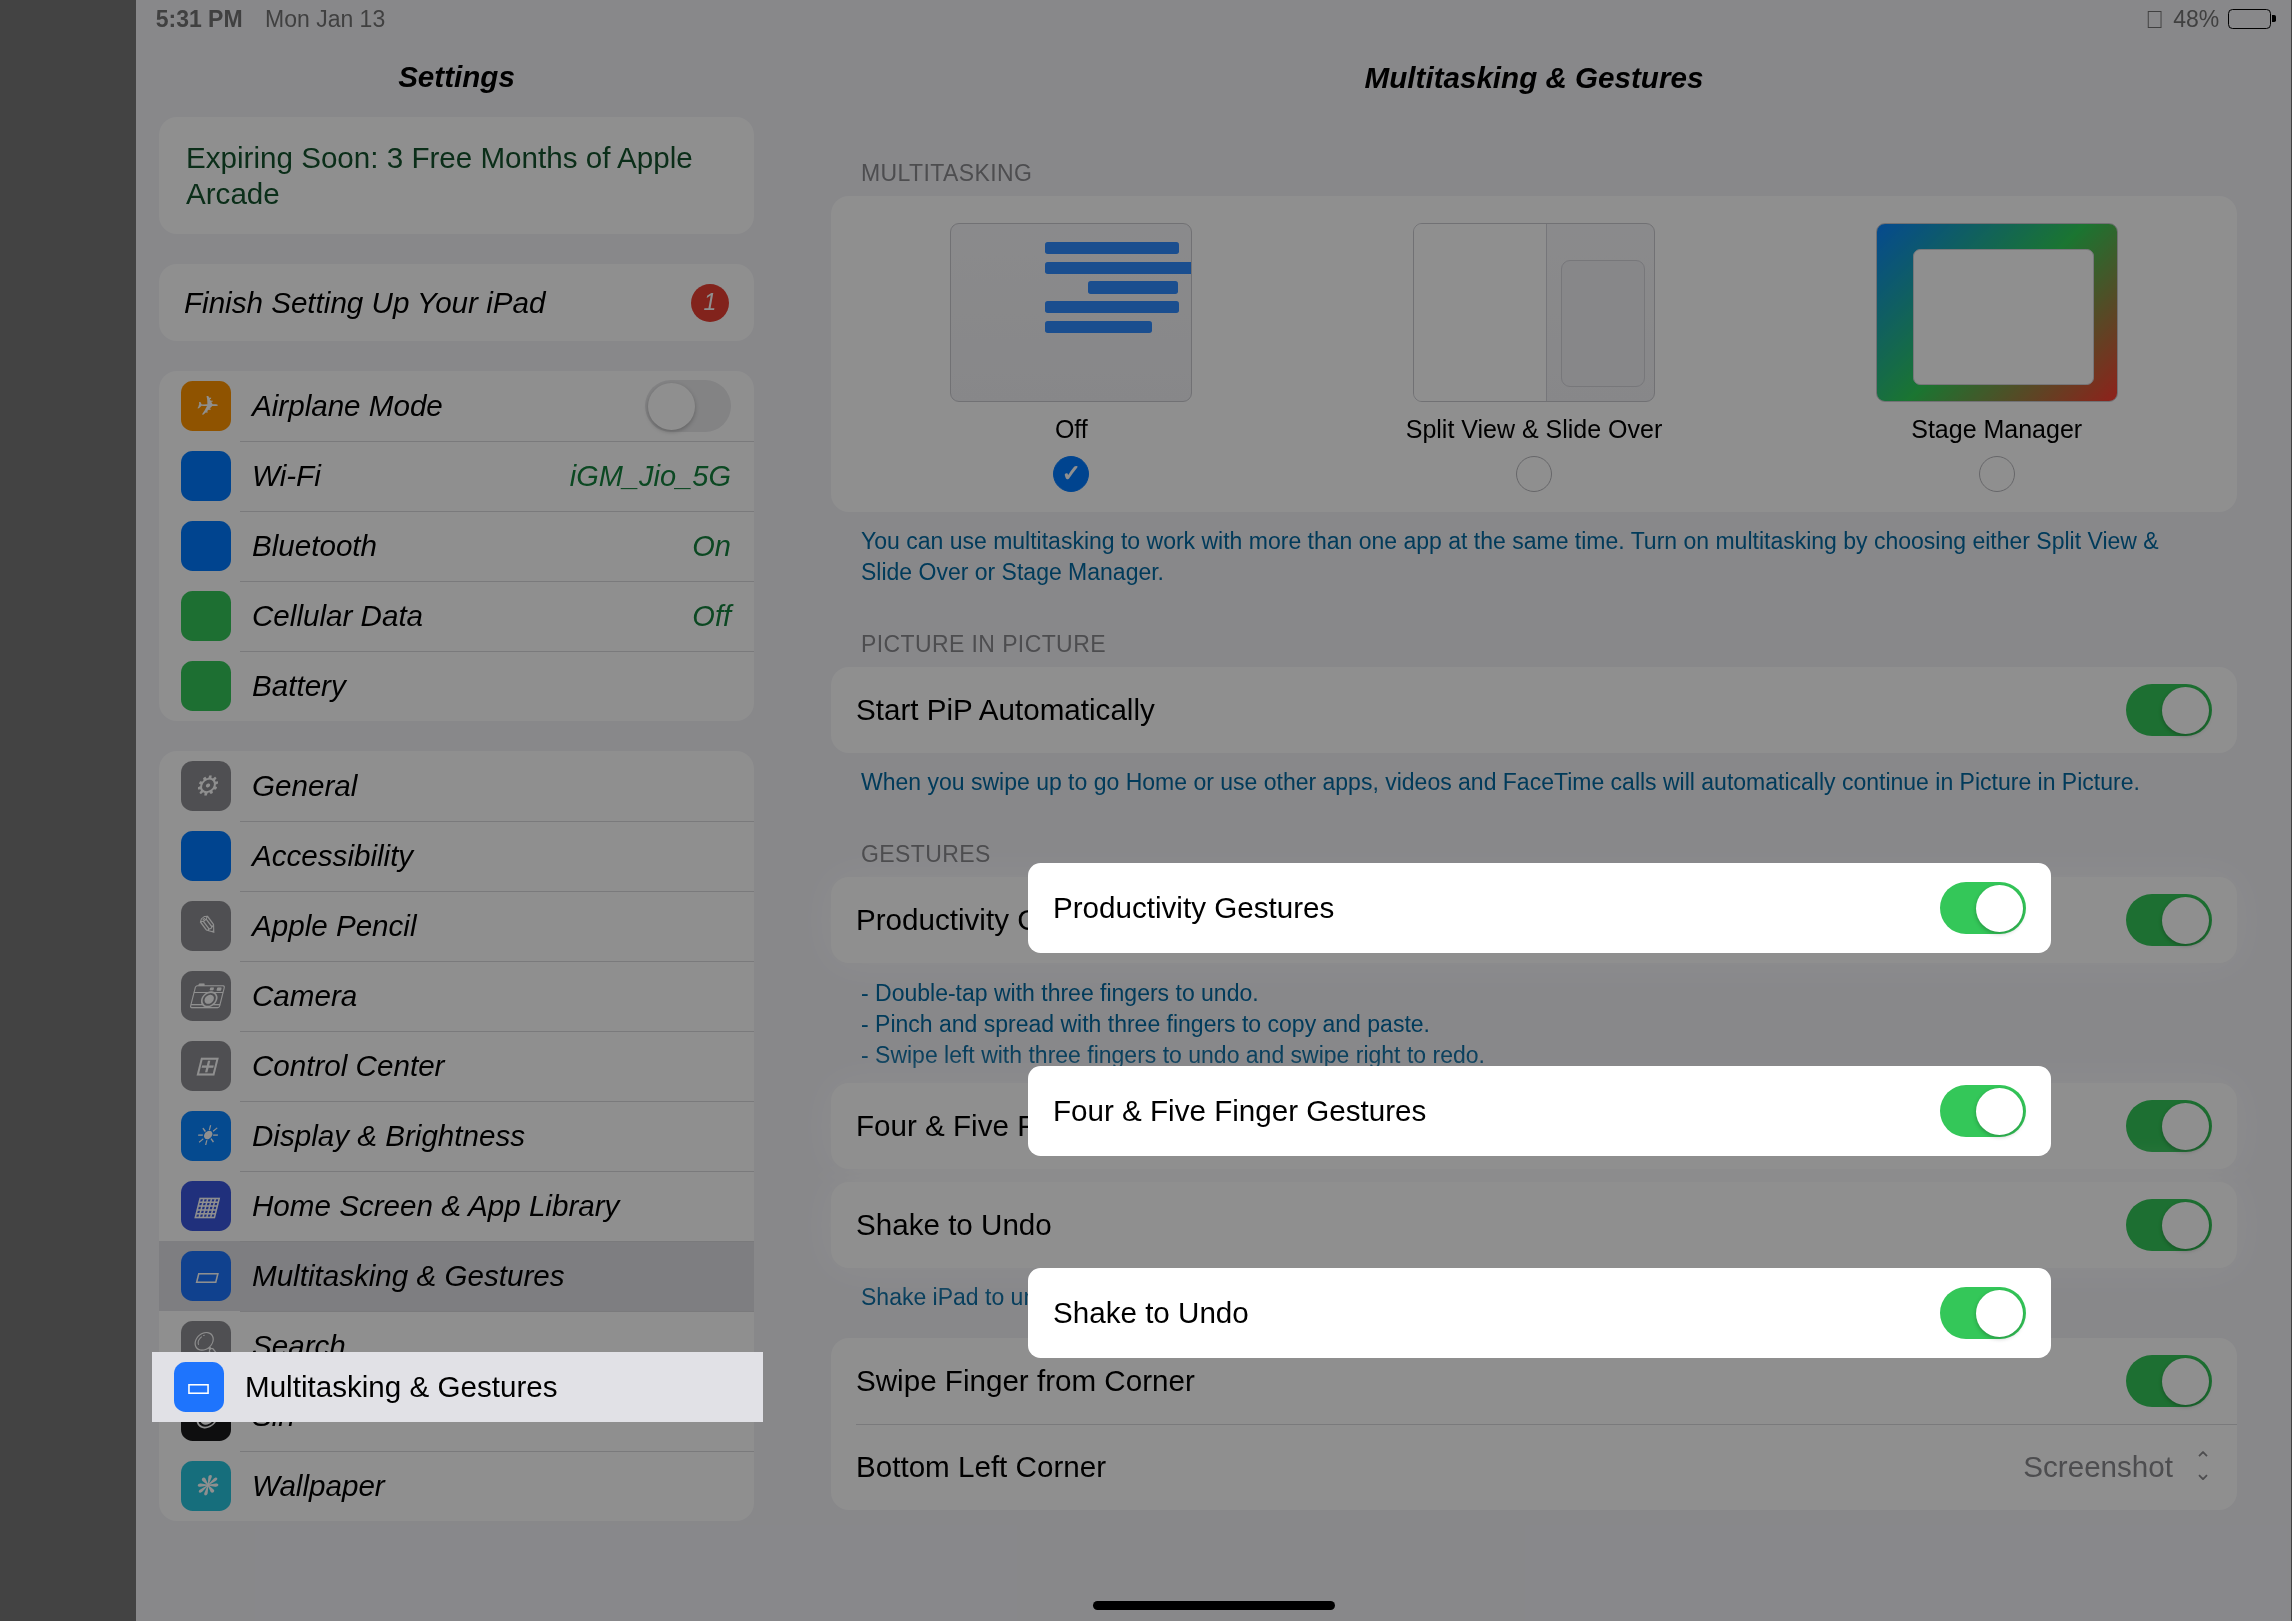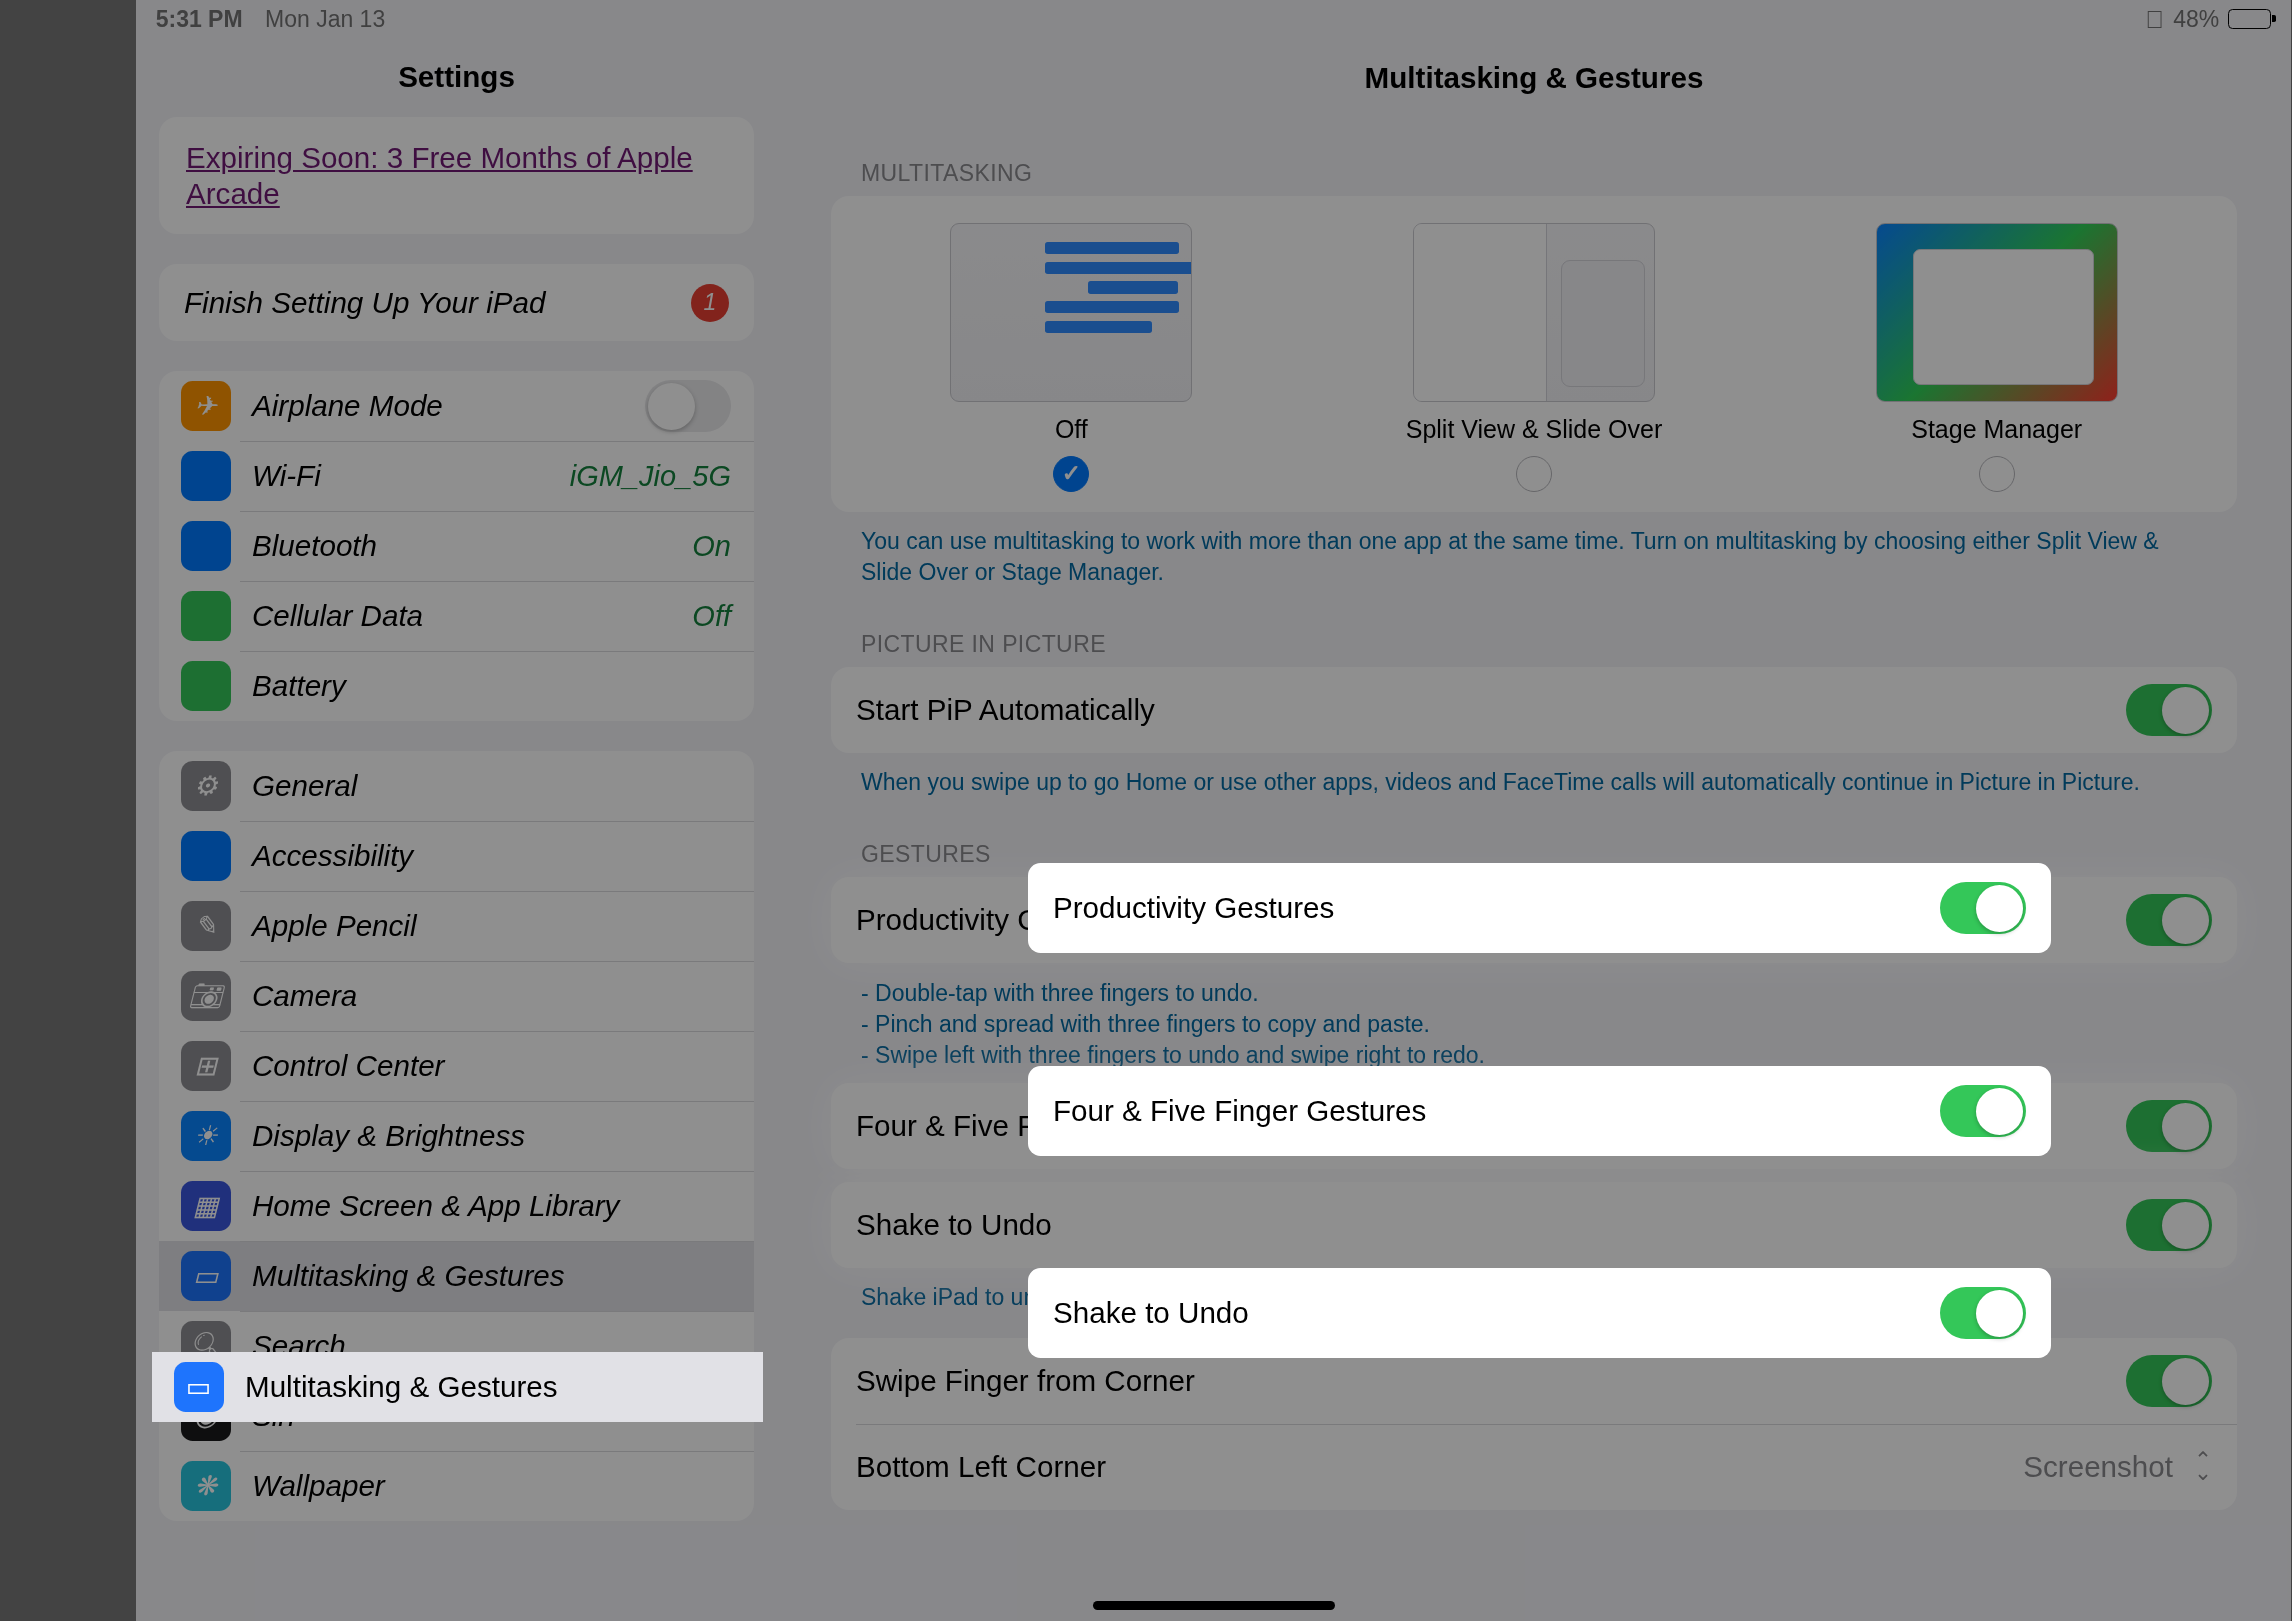--- a/index.html
+++ b/index.html
@@ -41,38 +41,39 @@
   .sidebar { width: 641px; height: 100%; }
   .detail  { flex: 1; height: 100%; }
 
   .header {
     height: 79px;
     display: flex;
     align-items: center;
     justify-content: center;
     font-size: 29.6px;
     font-weight: 600;
+    font-style: italic;
   }
   .sidebar .header { border-bottom: 0.9px solid rgba(0,0,0,.0); }
 
   
   .side-scroll { padding: 0 23px; }
   .card {
     background: #fff;
     border-radius: 18px;
     overflow: hidden;
   }
   .mt { margin-top: 30px; font-style: italic; }
   .promo {
     padding: 23px 27px;
     font-size: 29.6px;
     line-height: 1.2;
-    color: #701a75;
+    color: #14532d;
     min-height: 100px;
-    display:flex; align-items:flex-start;text-decoration:underline;
+    display:flex; align-items:flex-start;
   }
   .finish {
     display: flex;
     align-items: center;
     padding: 19.7px 25px;
     font-size: 29.6px;
   }
   .badge {
     margin-left: auto;
     width: 38px; height: 38px;

